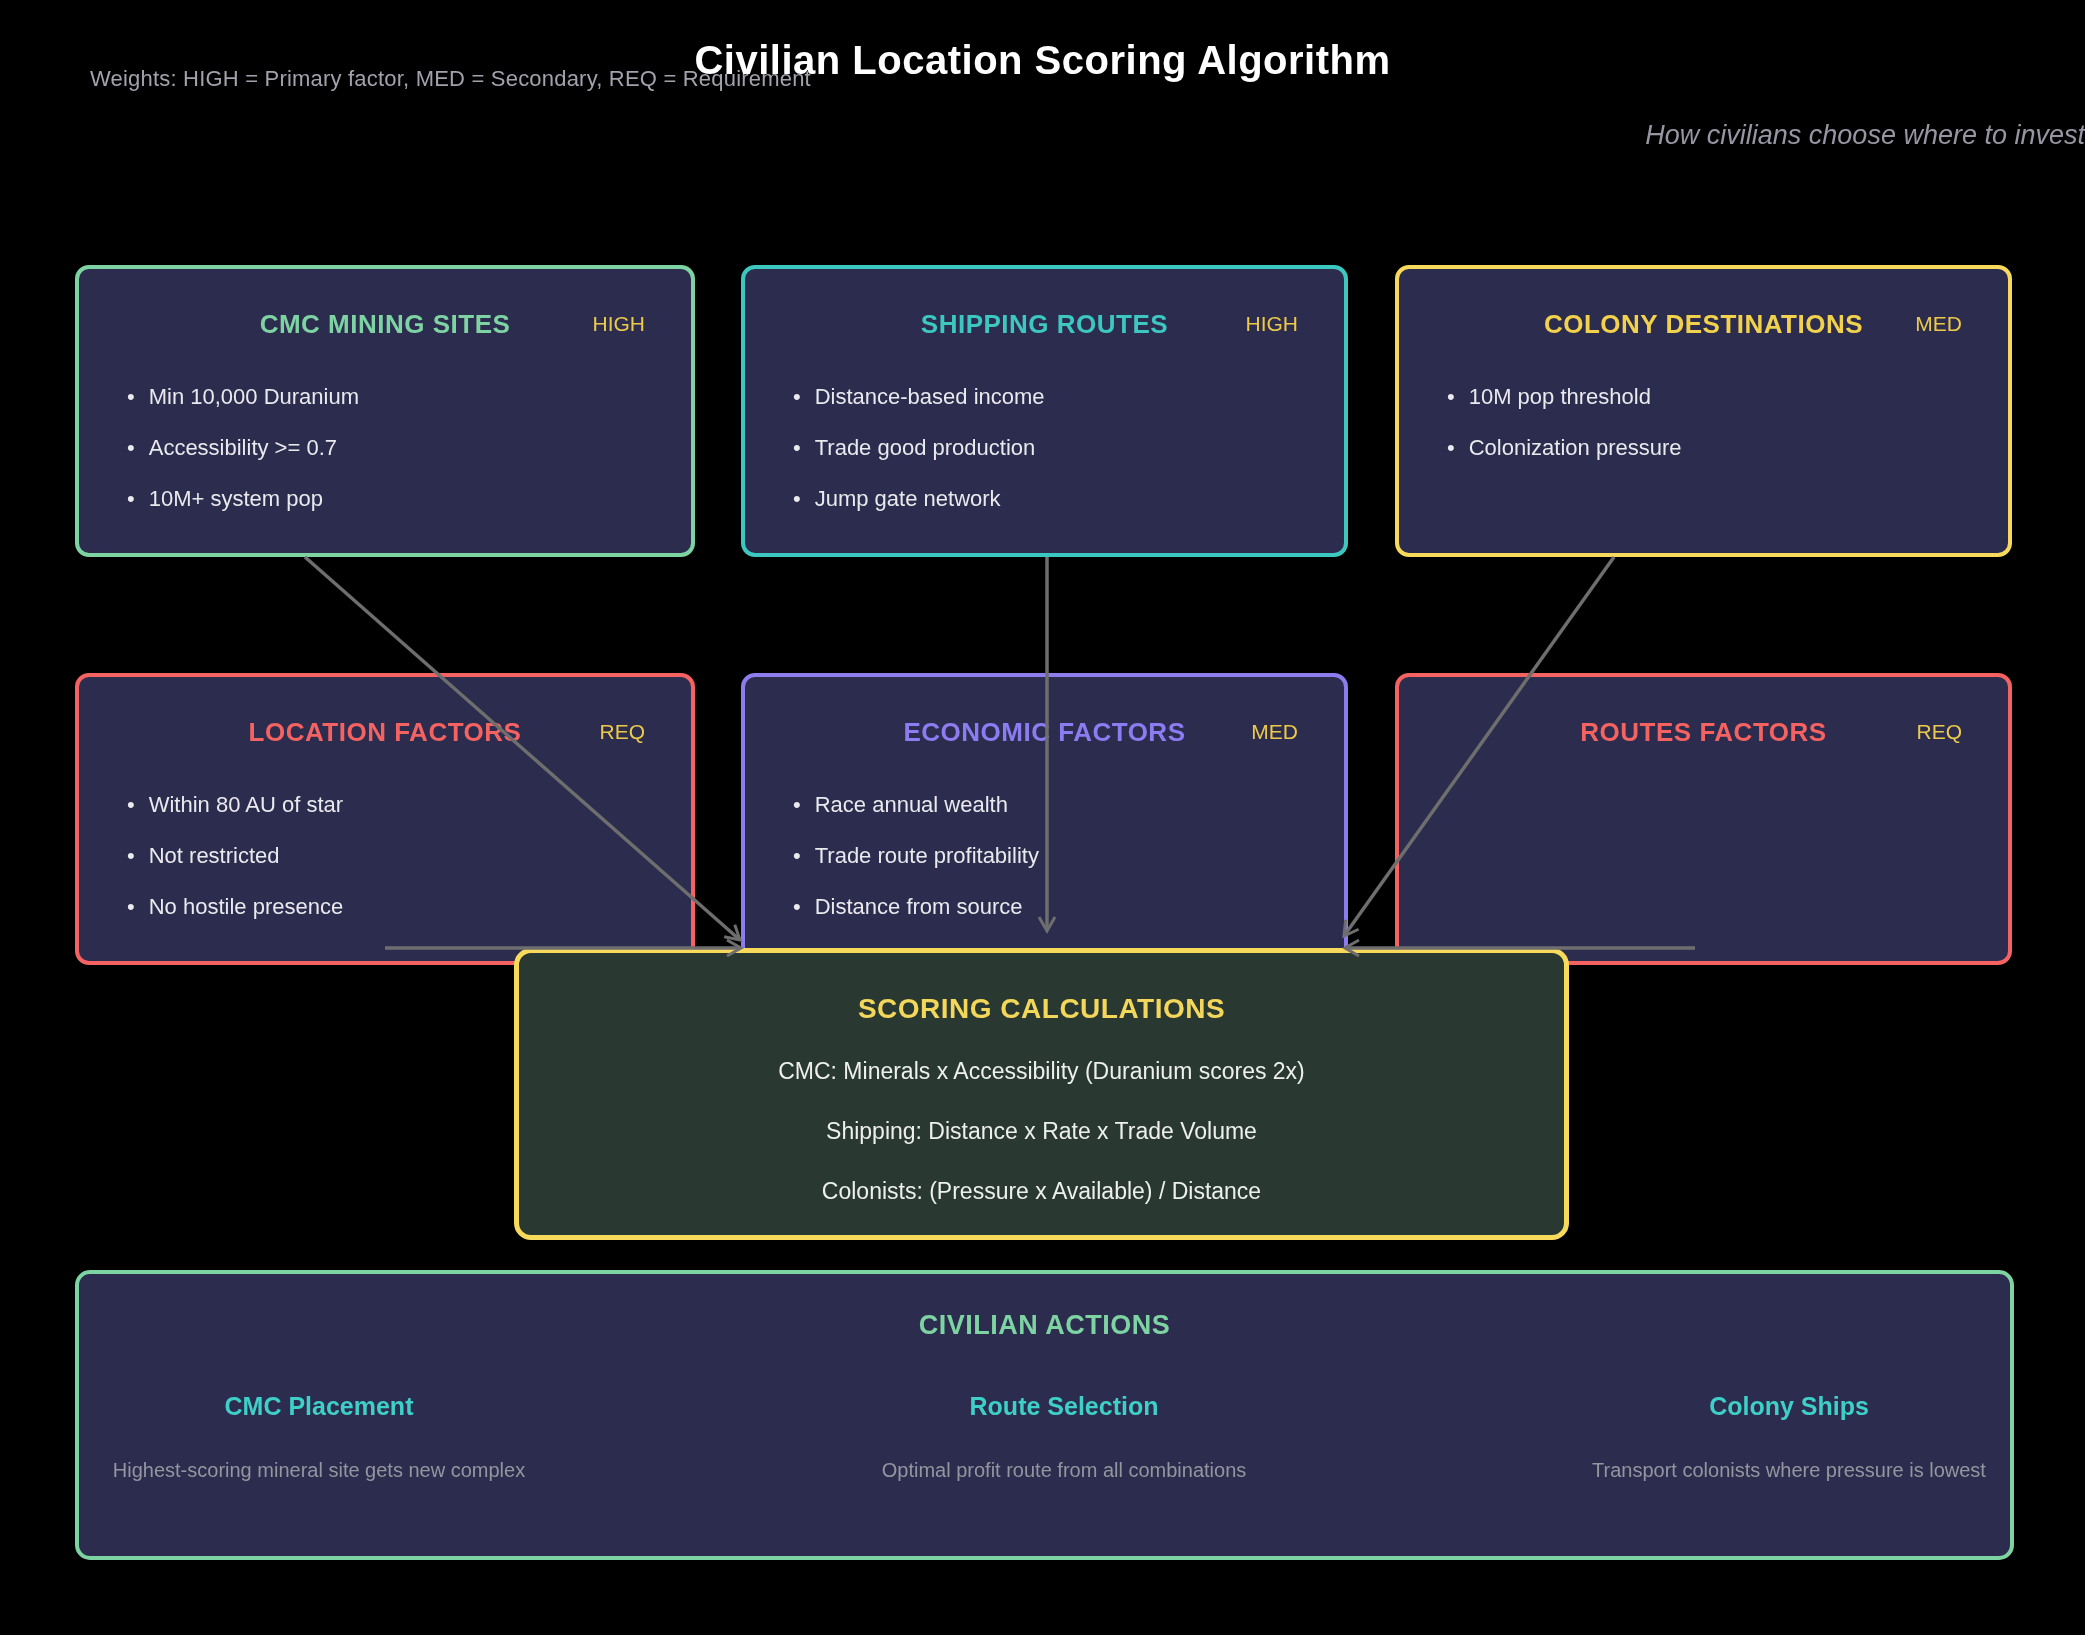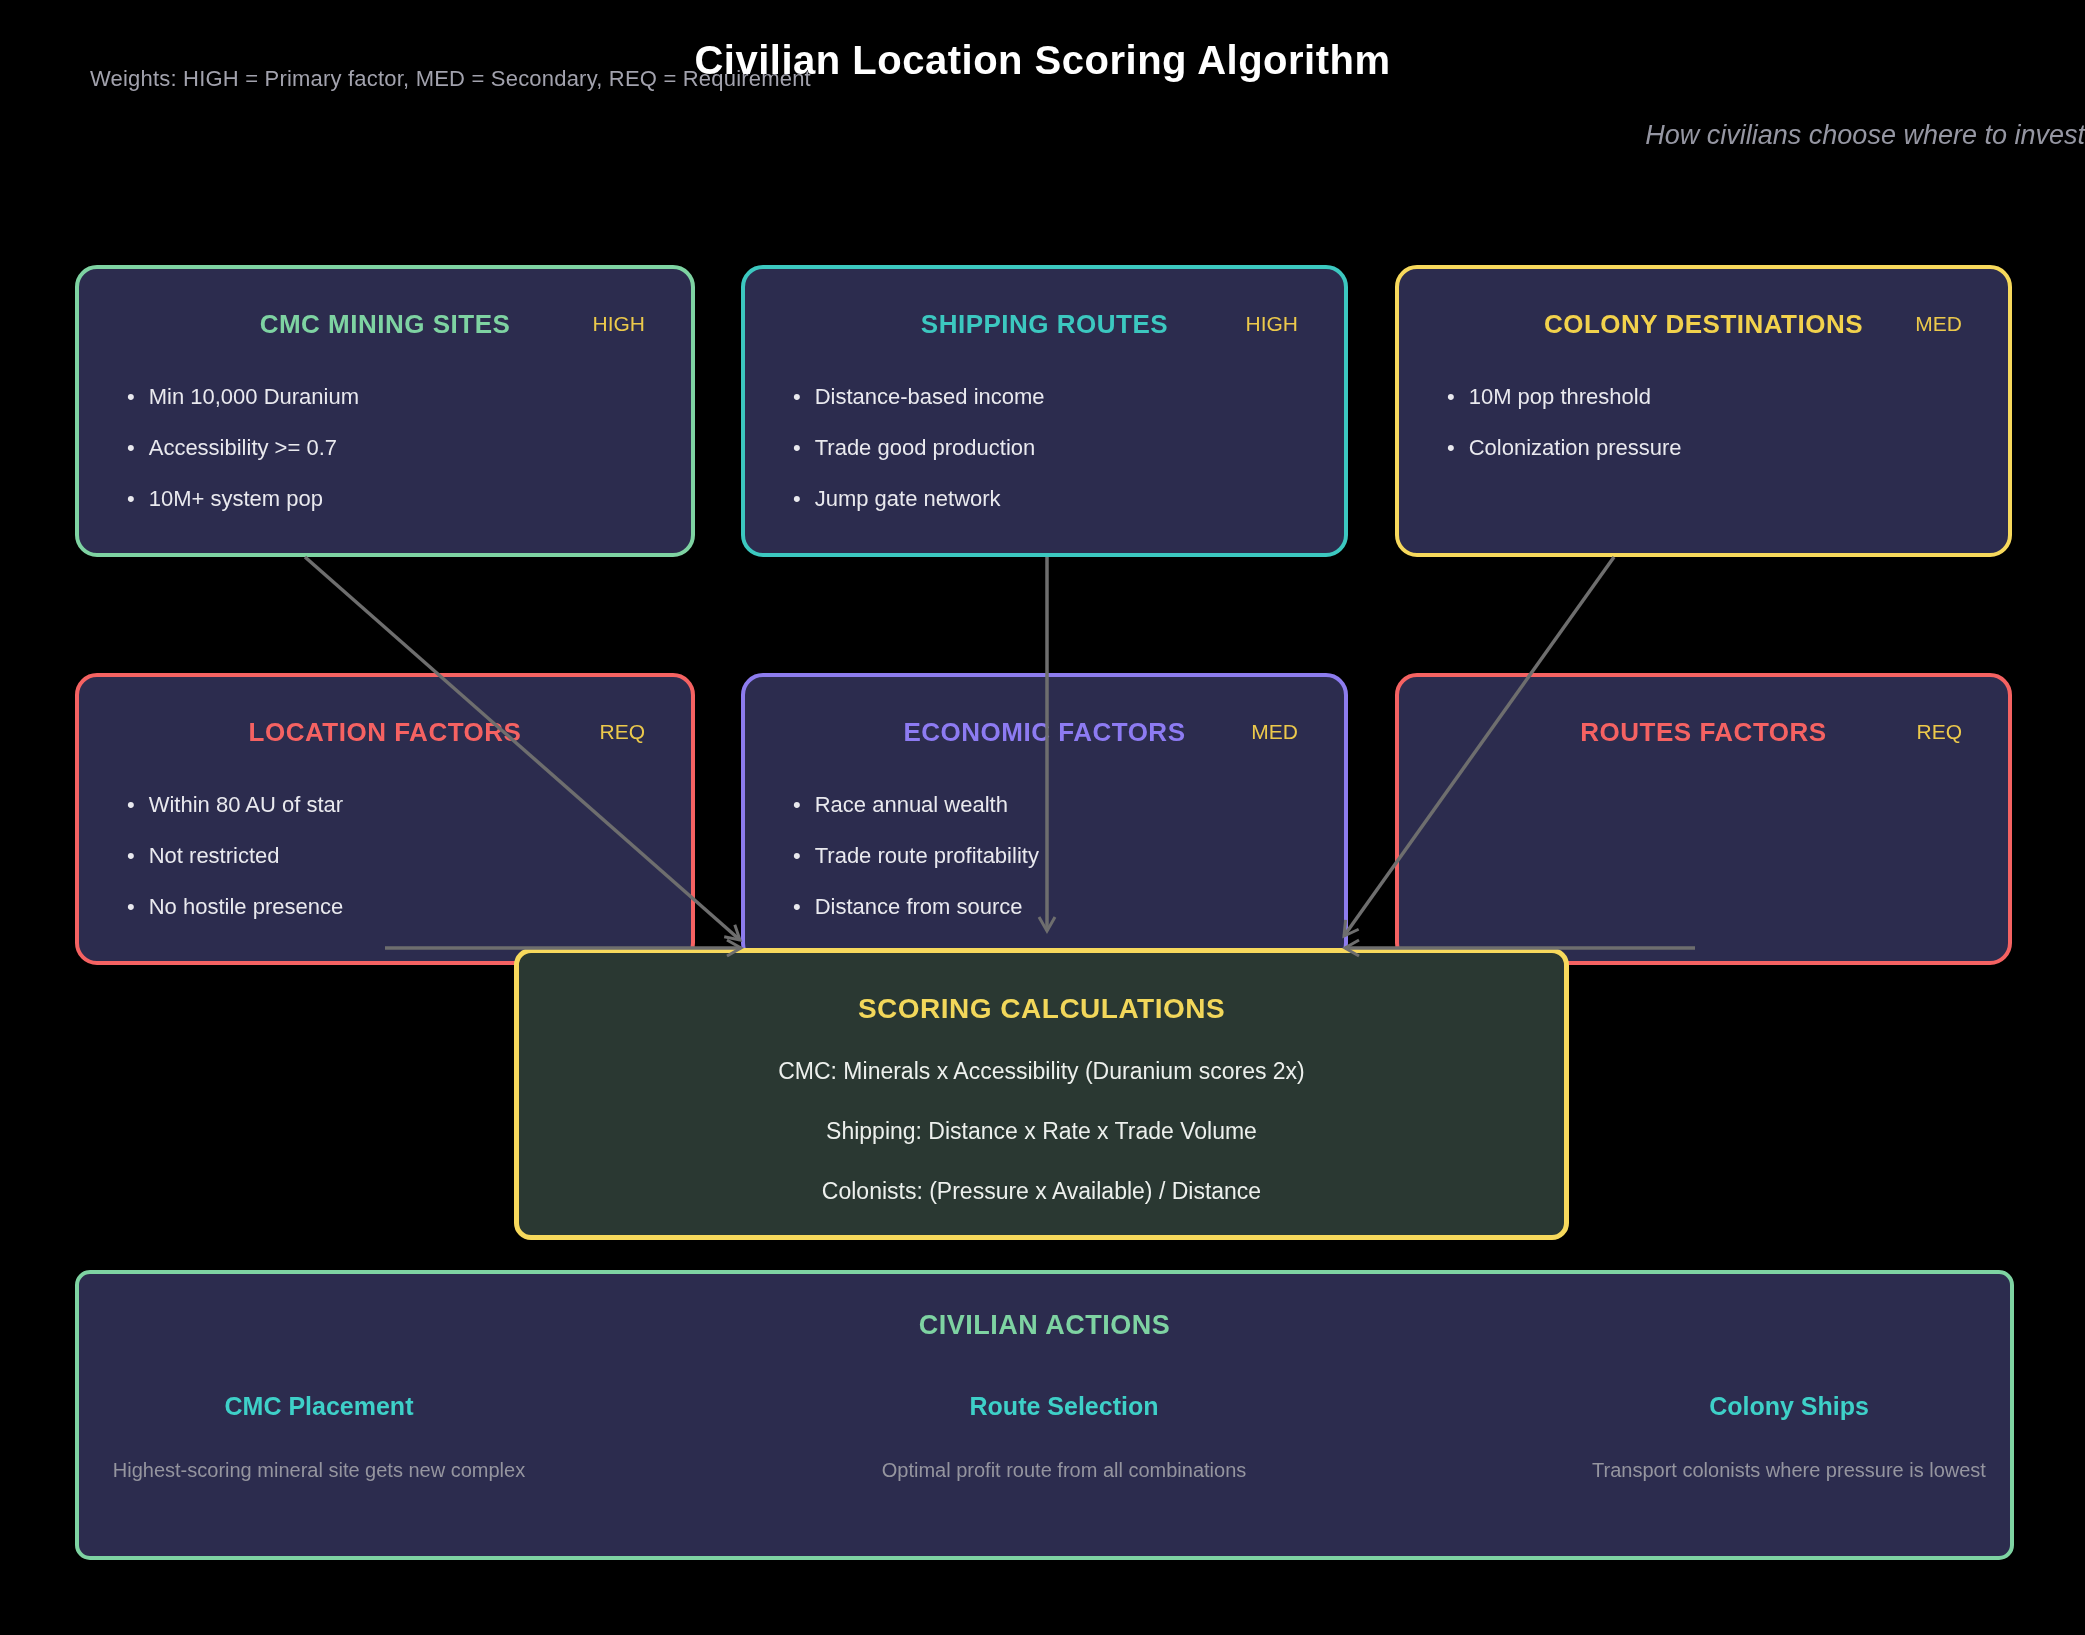--- a/index.html
+++ b/index.html
@@ -20,21 +20,21 @@
     letter-spacing:0.5px;
   }
   .subtitle {
     position:absolute; left:0; right:0; top:120px; z-index:1;
     text-align:right; color:#9596a2; font-size:27px; font-style:italic;
   }
 
   
   .box {
     position:absolute; box-sizing:border-box; z-index:2;
-    background:#2c2c4e; border:4px solid; border-radius:22px;
+    background:#2c2c4e; border:4px solid; border-radius:14px;
   }
   .hd-row { position:relative; margin-top:40px; }
   .hd { text-align:center; font-size:26px; font-weight:bold; letter-spacing:0.5px; }
   .wt {
     position:absolute; right:46px; top:3px;
     color:#ecc94b; font-size:21px; font-weight:normal;
   }
   .bullets { margin-top:44px; padding-left:48px; }
   .bullet {
     display:block; color:#e9e9ee; font-size:22px; line-height:26px;

